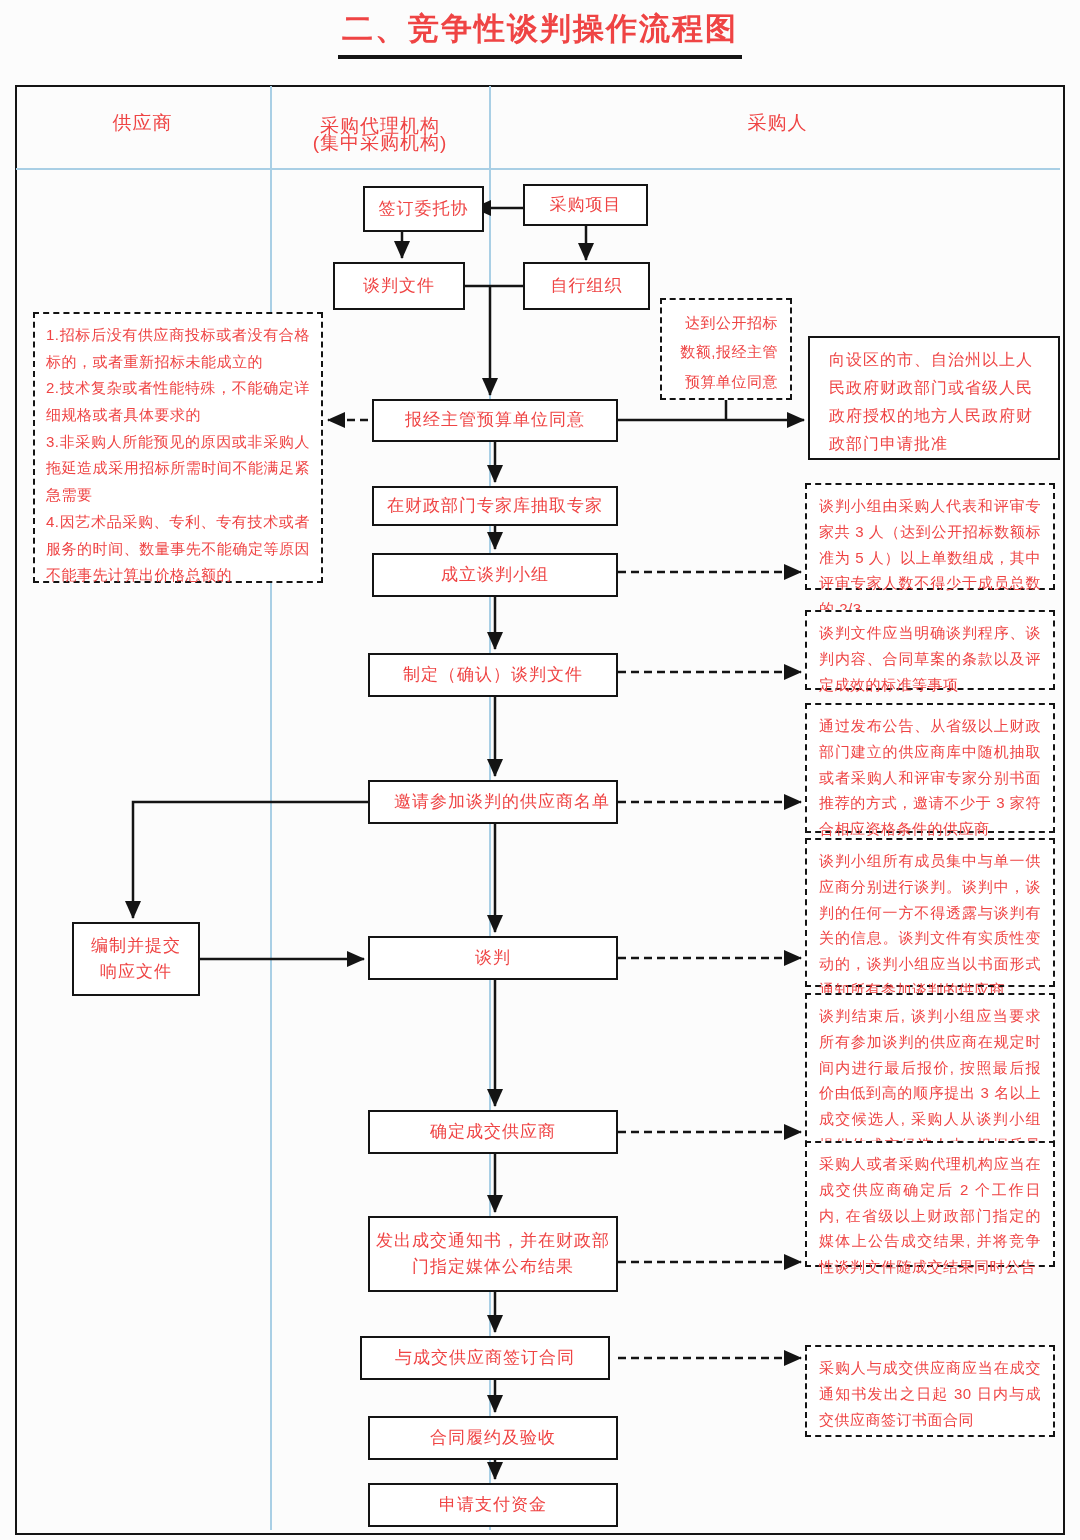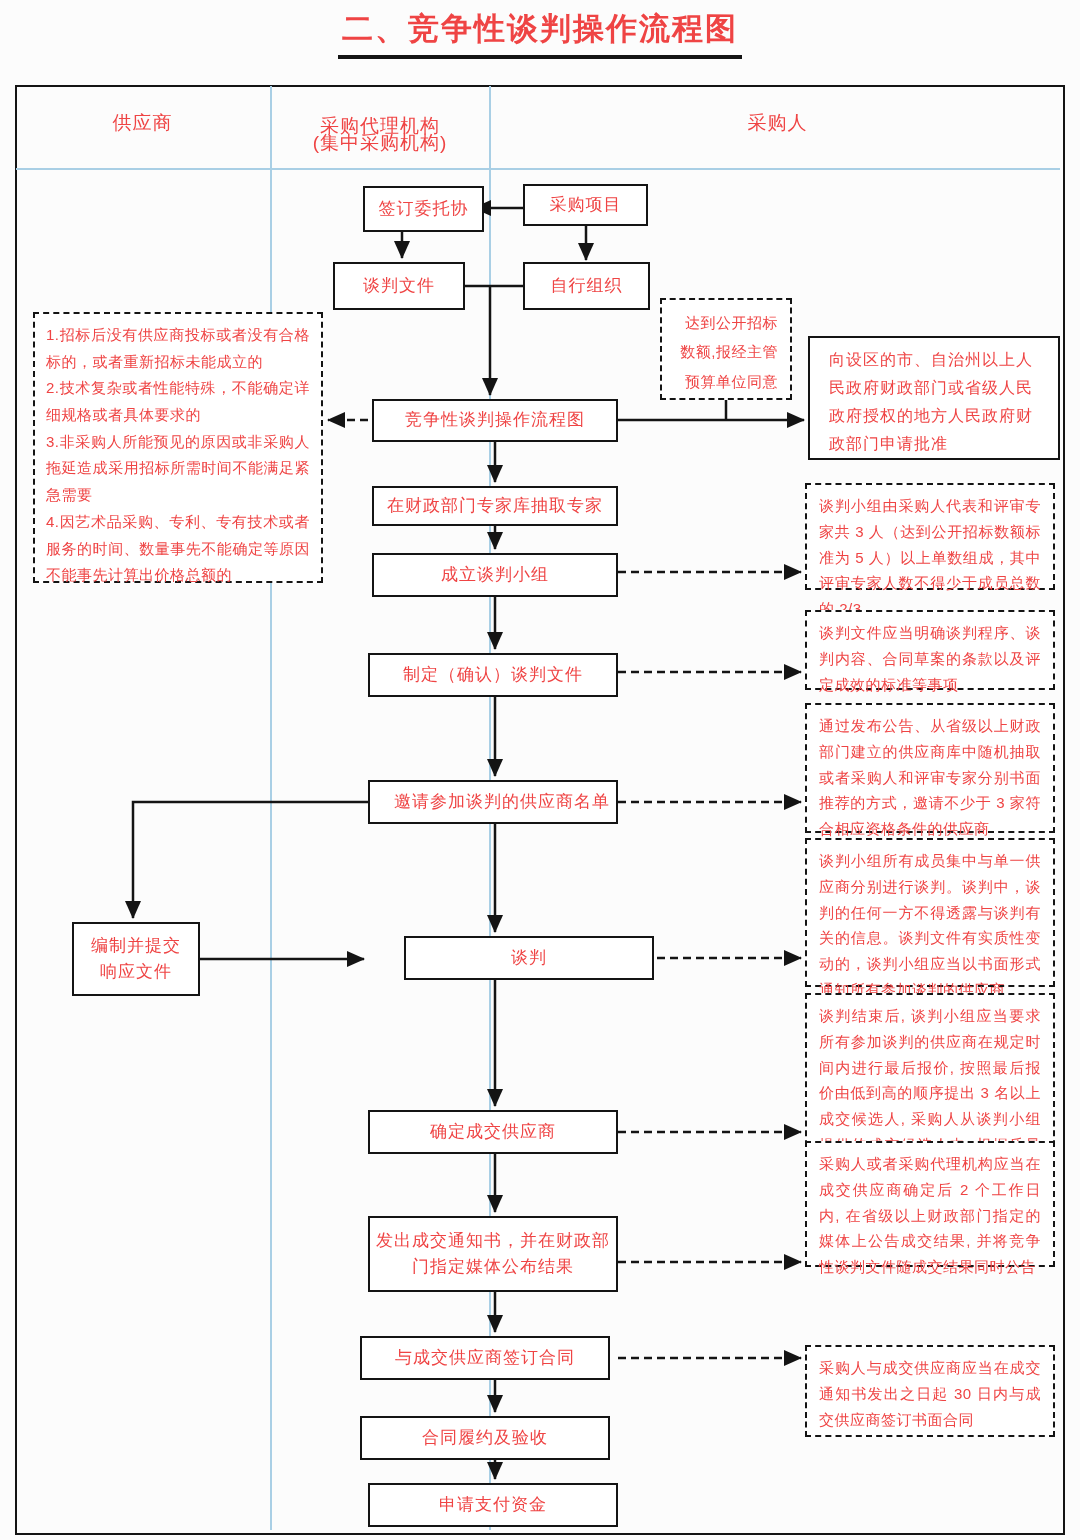--- a/index.html
+++ b/index.html
@@ -87,51 +87,51 @@
   <div class="node" style="left:523px;top:184px;width:125px;height:42px;">
     <span>采购项目</span>
   </div>
   <div class="node" style="left:333px;top:262px;width:132px;height:48px;">
     <span>谈判文件</span>
   </div>
   <div class="node" style="left:523px;top:262px;width:127px;height:48px;">
     <span>自行组织</span>
   </div>
   <div class="node" style="left:372px;top:399px;width:246px;height:43px;">
-    <span>竞争性谈判操作流程图</span>
+    <span>报经主管预算单位同意</span>
   </div>
   <div class="node" style="left:372px;top:486px;width:246px;height:40px;">
     <span>在财政部门专家库抽取专家</span>
   </div>
   <div class="node" style="left:372px;top:553px;width:246px;height:44px;">
     <span>成立谈判小组</span>
   </div>
   <div class="node" style="left:368px;top:653px;width:250px;height:44px;">
     <span>制定（确认）谈判文件</span>
   </div>
   <div class="node" style="left:368px;top:780px;width:250px;height:44px;align-items:flex-end;">
     <span>邀请参加谈判的供应商名单</span>
   </div>
   <div class="node" style="left:72px;top:922px;width:128px;height:74px;">
     <span>编制并提交</span>
     <span>响应文件</span>
   </div>
-  <div class="node" style="left:368px;top:936px;width:250px;height:44px;margin-left:36px;">
+  <div class="node" style="left:368px;top:936px;width:250px;height:44px;">
     <span>谈判</span>
   </div>
   <div class="node" style="left:368px;top:1110px;width:250px;height:44px;">
     <span>确定成交供应商</span>
   </div>
   <div class="node" style="left:368px;top:1216px;width:250px;height:76px;">
     <span>发出成交通知书，并在财政部门指定媒体公布结果</span>
   </div>
   <div class="node" style="left:360px;top:1336px;width:250px;height:44px;">
     <span>与成交供应商签订合同</span>
   </div>
-  <div class="node" style="left:360px;top:1416px;width:250px;height:44px;text-align:center;">
+  <div class="node" style="left:368px;top:1416px;width:250px;height:44px;text-align:center;">
     <span>合同履约及验收</span>
   </div>
   <div class="node" style="left:368px;top:1483px;width:250px;height:44px;">
     <span>申请支付资金</span>
   </div>
 
   <div class="cond" style="left:33px;top:312px;width:290px;height:271px;">
     <p>1.招标后没有供应商投标或者没有合格标的，或者重新招标未能成立的</p>
     <p>2.技术复杂或者性能特殊，不能确定详细规格或者具体要求的</p>
     <p>3.非采购人所能预见的原因或非采购人拖延造成采用招标所需时间不能满足紧急需要</p>

